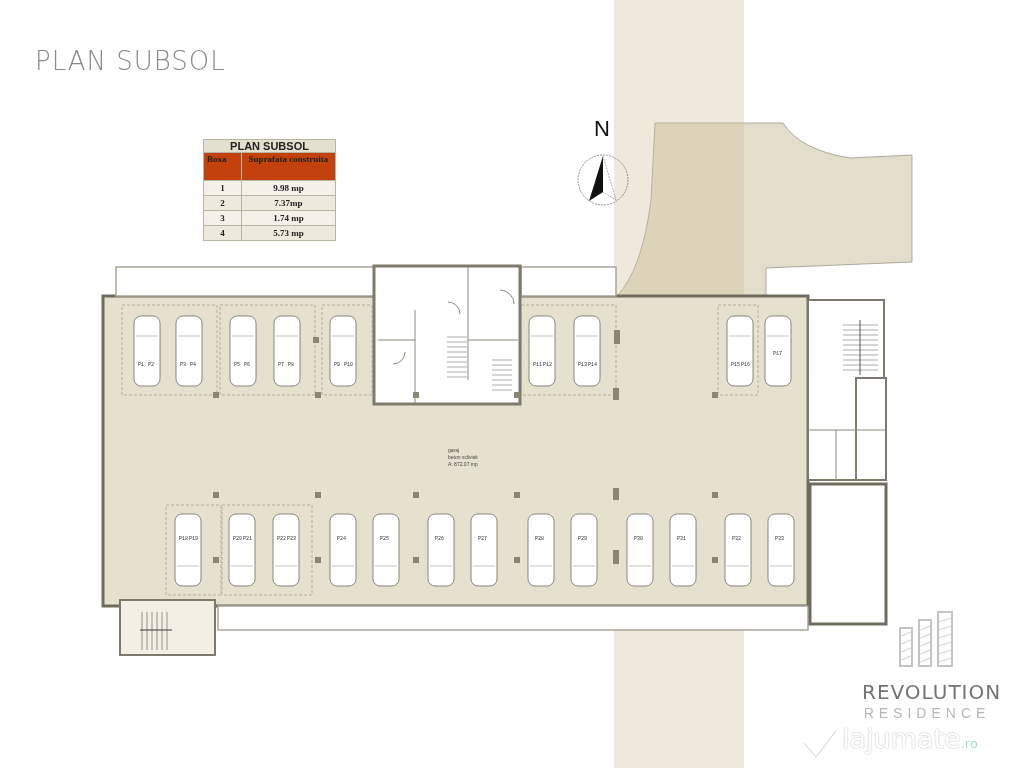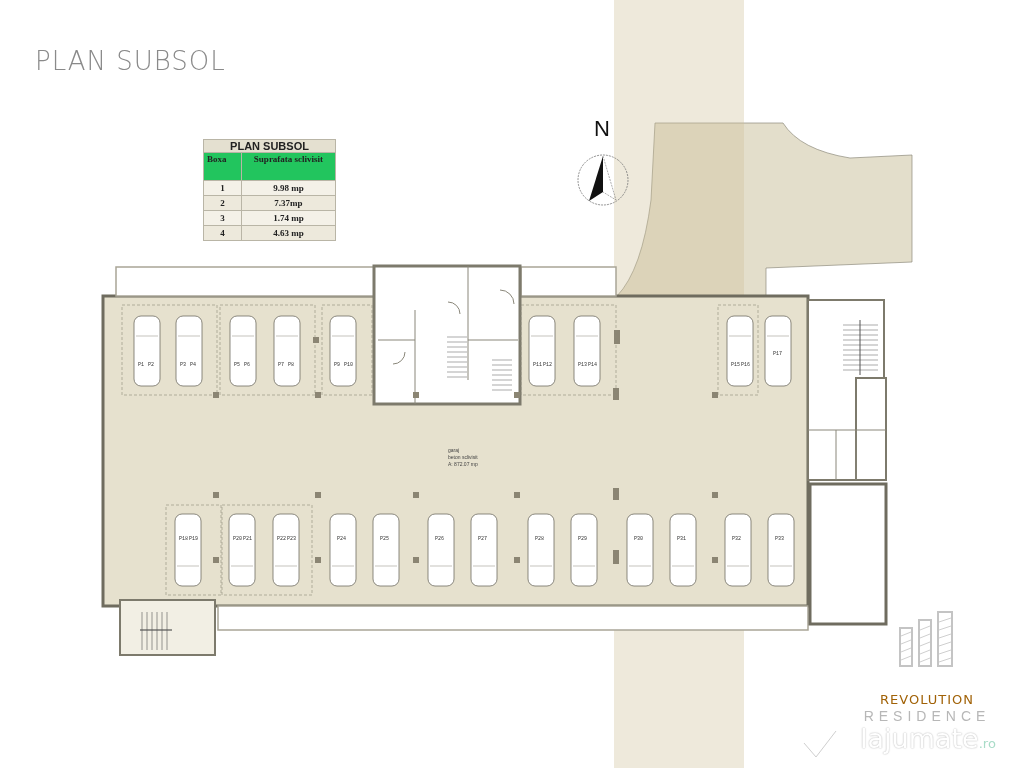--- a/index.html
+++ b/index.html
@@ -3,37 +3,37 @@
 <meta charset="utf-8">
 <style>
   html, body { margin:0; padding:0; }
   body { width:1024px; height:768px; background:#ffffff; position:relative; overflow:hidden; font-family:"Liberation Sans", sans-serif; }
   .page-title { position:absolute; left:35px; top:46px; font-size:26px; letter-spacing:1px; color:#8a8a8a; font-family:"DejaVu Sans", sans-serif; font-weight:300; }
 
   
   .legend { position:absolute; left:203px; top:139px; width:133px; border-collapse:collapse; font-family:"Liberation Serif", serif; font-size:9px; font-weight:bold; color:#222; }
   .legend td, .legend th { border:1px solid #b9b5a6; text-align:center; padding:0; }
   .legend .ttl { background:#e4e0d0; font-family:"Liberation Sans", sans-serif; font-size:11px; height:12px; }
-  .legend .hdr td { height:26px; background:#22c55e; vertical-align:top; padding-top:1px; }
+  .legend .hdr td { height:26px; background:#c2410c; vertical-align:top; padding-top:1px; }
   .legend .hdr td:first-child { text-align:left; padding-left:3px; width:34px; }
   .legend .row td { height:14px; background:#ede9dc; }
   .legend .row:nth-child(odd) td { background:#f4f1e8; }
 
   
   .north-label { position:absolute; left:594px; top:116px; font-size:22px; color:#111; }
   .north-arrow { position:absolute; left:576px; top:153px; }
 
   
   .plan { position:absolute; left:0; top:0; }
 
   
   .brand { position:absolute; left:862px; top:610px; width:130px; text-align:center; }
-  .brand-name { font-size:13px; letter-spacing:1px; color:#a16207; margin-top:20px; font-family:"DejaVu Sans", sans-serif; }
+  .brand-name { font-size:20px; letter-spacing:1px; color:#737373; margin-top:8px; font-family:"DejaVu Sans", sans-serif; }
   .brand-sub { font-size:14px; letter-spacing:5px; color:#b7b7b7; margin-top:1px; }
-  .watermark { position:absolute; left:842px; top:723px; font-size:27px; color:#ffffff; font-family:"DejaVu Sans", sans-serif; text-shadow:0 0 2px #c9c9c9, 0 0 1px #bbbbbb; letter-spacing:0px;margin-left:18px; }
+  .watermark { position:absolute; left:842px; top:723px; font-size:27px; color:#ffffff; font-family:"DejaVu Sans", sans-serif; text-shadow:0 0 2px #c9c9c9, 0 0 1px #bbbbbb; letter-spacing:0px; }
   .watermark .tld { color:#a9dcc8; font-size:13px; text-shadow:none; }
   .wm-check { position:absolute; left:800px; top:725px; }
 
   .slot-label { font-family:"Liberation Mono", monospace; font-size:5px; fill:#333; }
   .room-label { font-family:"Liberation Sans", sans-serif; font-size:5px; fill:#444; }
 </style>
 </head>
 <body>
 
 <div class="page-title">PLAN SUBSOL</div>
@@ -244,37 +244,37 @@
   </g>
 </svg>
 
 <table class="legend">
   <tbody>
       <tr>
         <td colspan="2" class="ttl">PLAN SUBSOL</td>
       </tr>
   <tr class="hdr">
     <td>Boxa</td>
-    <td>Suprafata sclivisit</td>
+    <td>Suprafata construita</td>
   </tr>
   <tr class="row">
     <td>1</td>
     <td>9.98 mp</td>
   </tr>
   <tr class="row">
     <td>2</td>
     <td>7.37mp</td>
   </tr>
   <tr class="row">
     <td>3</td>
     <td>1.74 mp</td>
   </tr>
   <tr class="row">
     <td>4</td>
-    <td>4.63 mp</td>
+    <td>5.73 mp</td>
   </tr>
 </tbody>
   </table>
 
 <div class="north-label">N</div>
 <svg class="north-arrow" width="54" height="54" viewBox="0 0 54 54">
   <circle cx="27" cy="27" r="25" fill="none" stroke="#777" stroke-width="0.8" stroke-dasharray="2,1"></circle>
   <path d="M27 3 L13 48 L27 39 Z" fill="#111"></path>
   <path d="M27 3 L40 47 L27 39" fill="none" stroke="#777" stroke-width="0.6" stroke-dasharray="2,1"></path>
 </svg>

